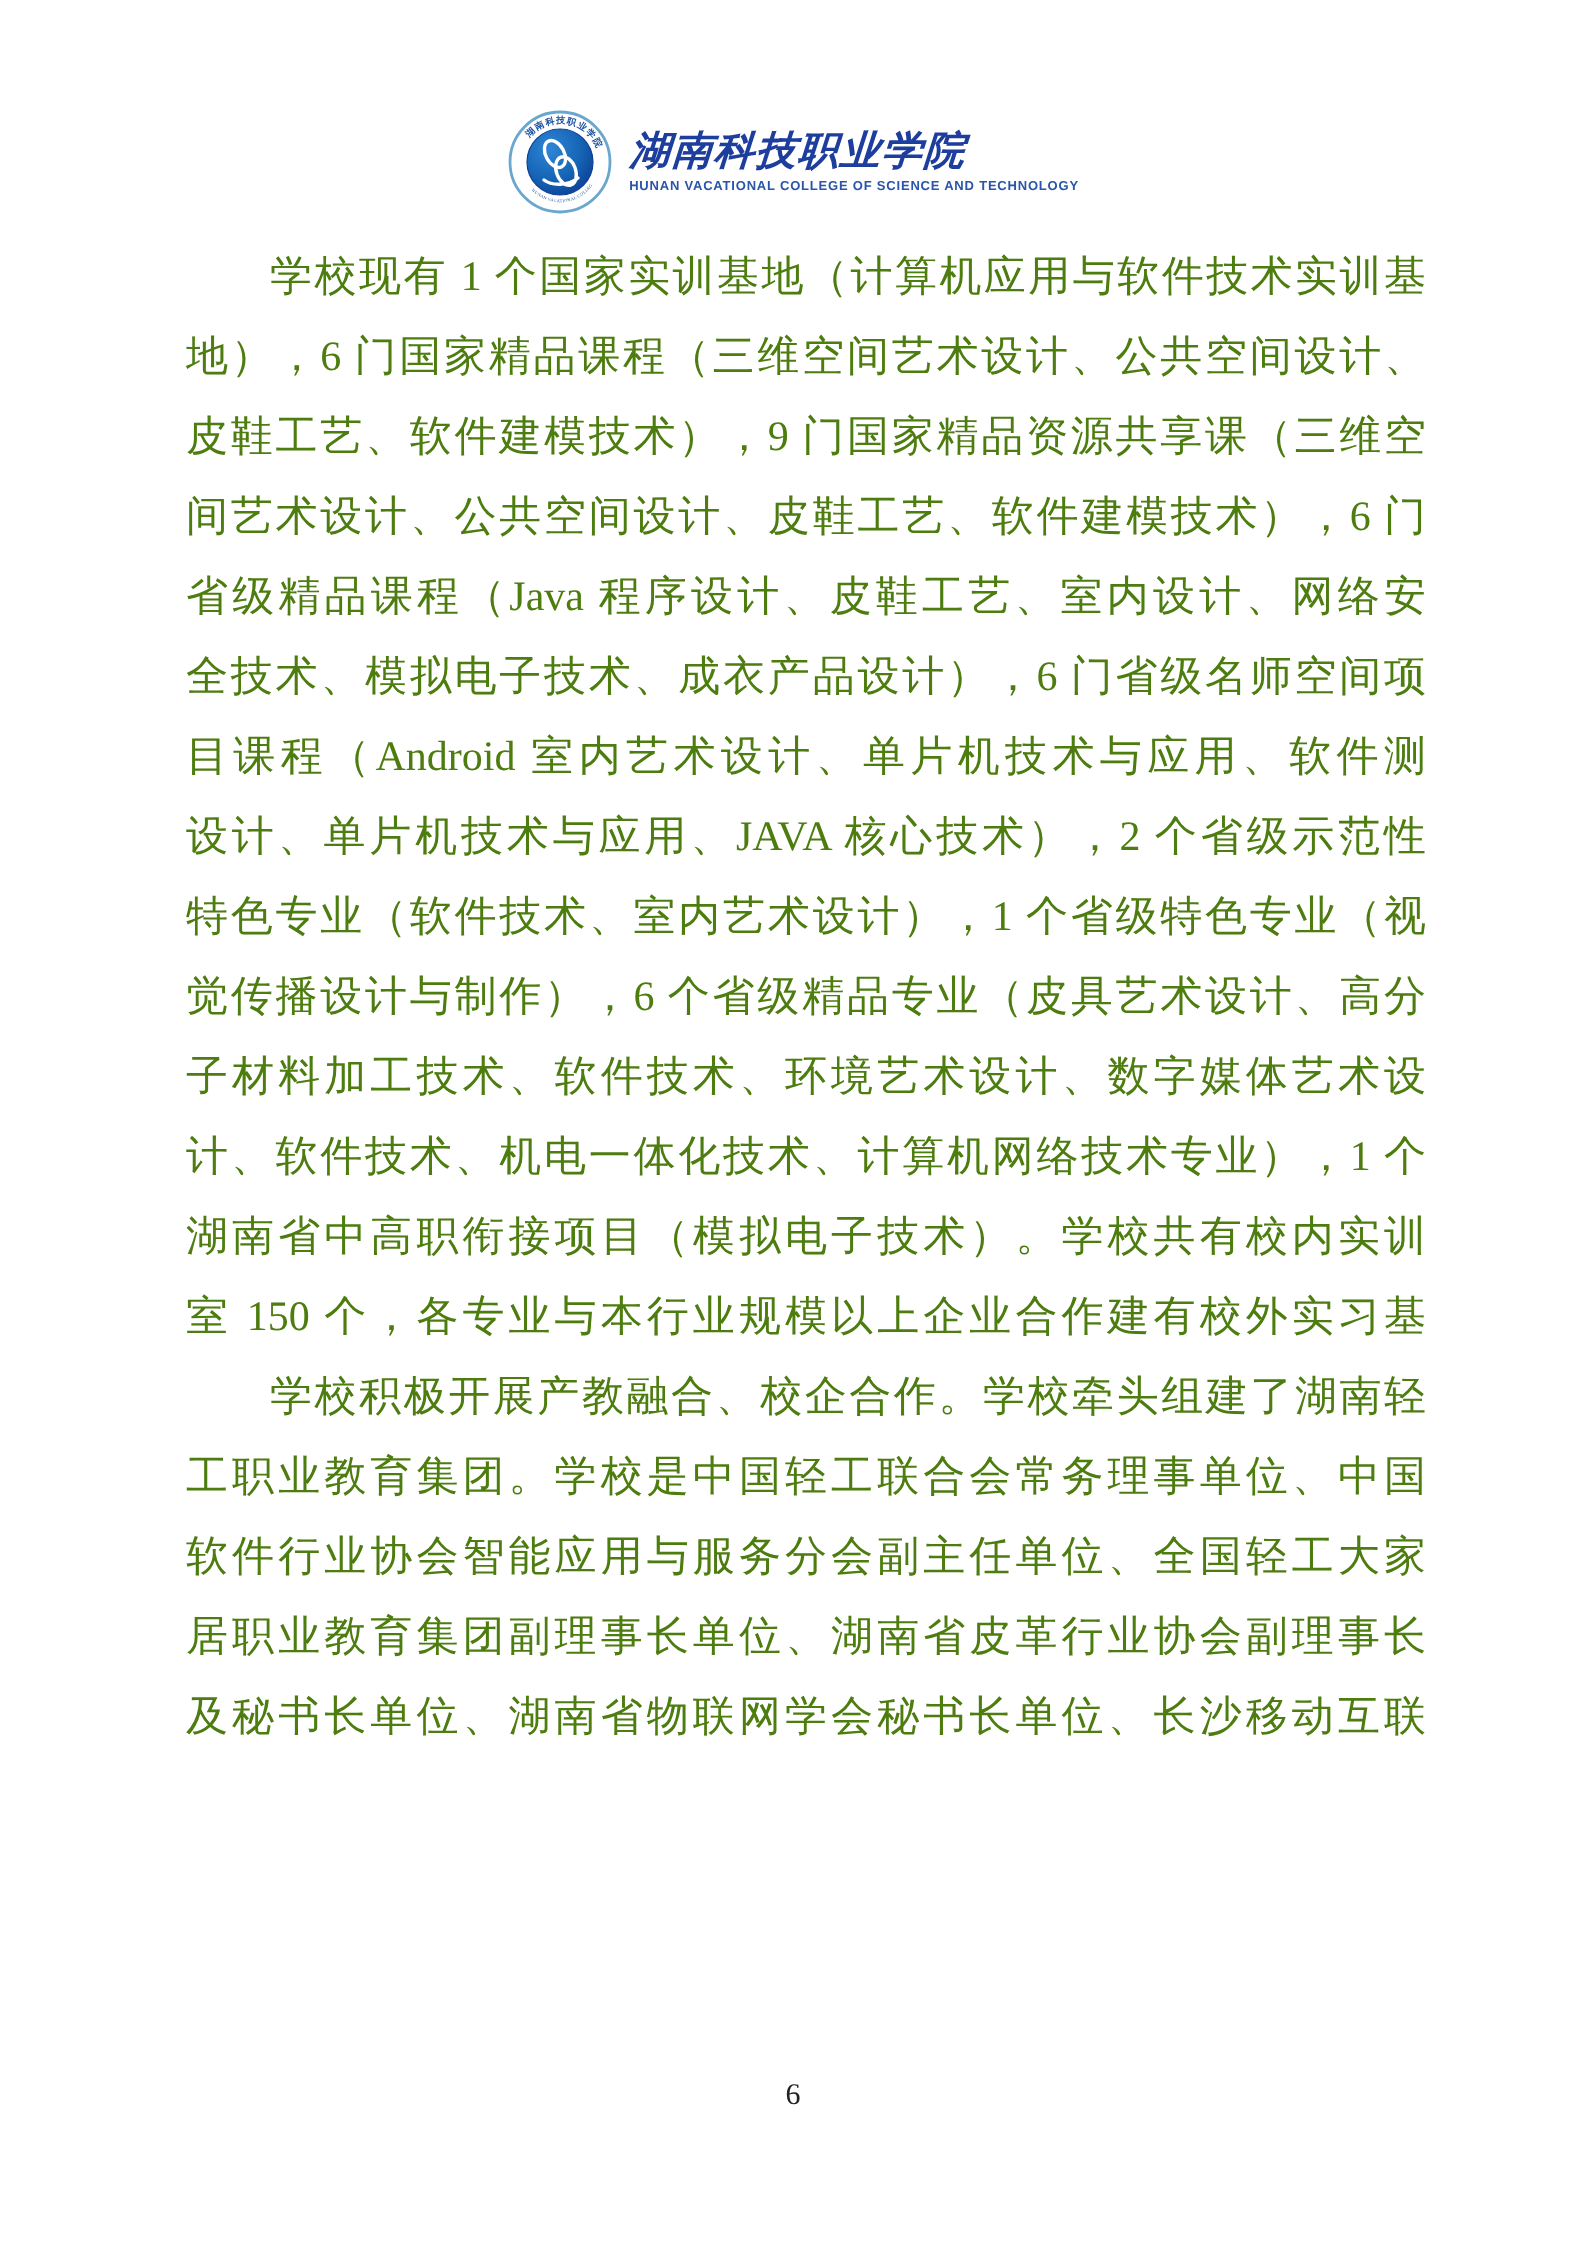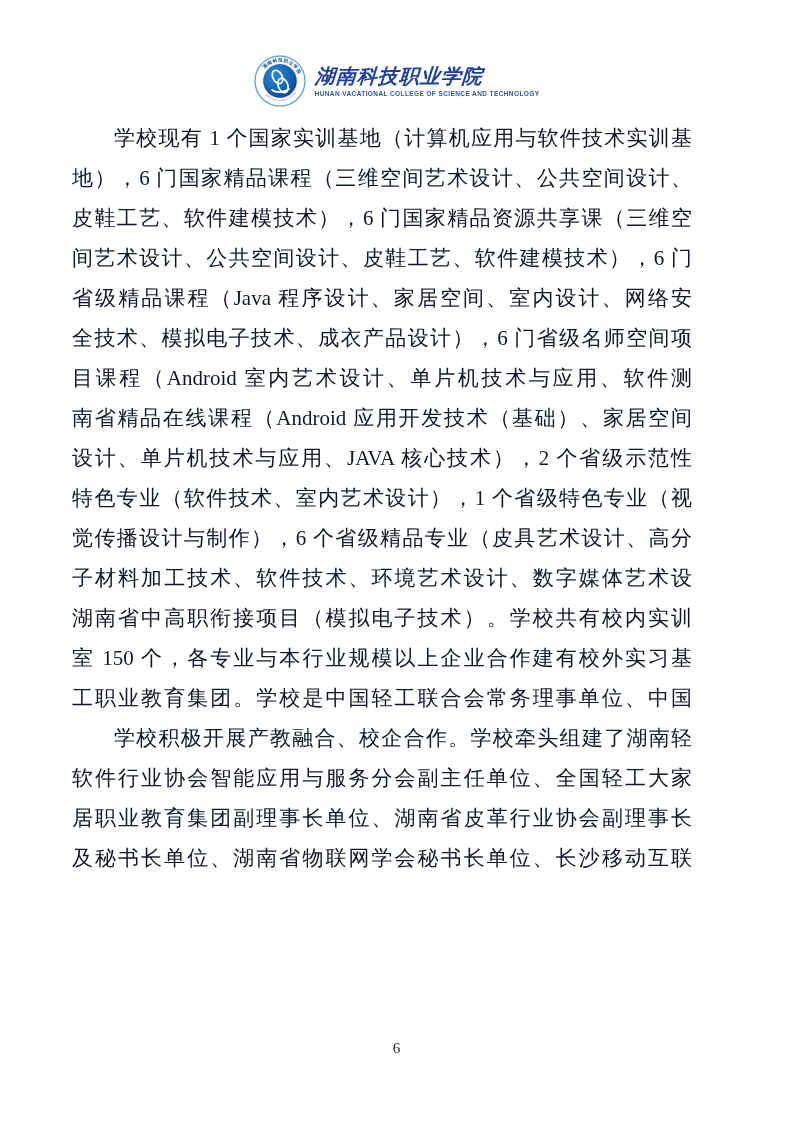--- a/index.html
+++ b/index.html
@@ -45,25 +45,25 @@
     letter-spacing: 0.4px;
     color: #2a55a8;
     font-family: "Liberation Sans", "DejaVu Sans", sans-serif;
     white-space: nowrap;
   }
 
   
   .body-text {
     position: absolute;
     top: 118px;
-    left: 72px;
+    left: 93px;
     width: 620px;
     font-size: 21px;
     line-height: 40px;
-    color: #0f172a;
+    color: #4d7c0f;
   }
   .line {
     text-align: justify;
     text-align-last: justify;
     white-space: nowrap;
     height: 40px;
     overflow: hidden;
   }
   .line.short { text-align-last: left; }
   .line.indent { text-indent: 2em; }
@@ -111,35 +111,35 @@
     </svg>
     <div class="logo-text">
       <div class="logo-name-zh">湖南科技职业学院</div>
       <div class="logo-name-en">HUNAN VACATIONAL COLLEGE OF SCIENCE AND TECHNOLOGY</div>
     </div>
   </div>
 
   <div class="body-text">
     <div class="line indent">学校现有 1 个国家实训基地（计算机应用与软件技术实训基</div>
     <div class="line">地），6 门国家精品课程（三维空间艺术设计、公共空间设计、</div>
-    <div class="line">皮鞋工艺、软件建模技术），6 门国家精品资源共享课（三维空</div>
+    <div class="line">皮鞋工艺、软件建模技术），9 门国家精品资源共享课（三维空</div>
     <div class="line">间艺术设计、公共空间设计、皮鞋工艺、软件建模技术），6 门</div>
-    <div class="line">省级精品课程（Java 程序设计、家居空间、室内设计、网络安</div>
+    <div class="line">省级精品课程（Java 程序设计、皮鞋工艺、室内设计、网络安</div>
     <div class="line">全技术、模拟电子技术、成衣产品设计），6 门省级名师空间项</div>
     <div class="line">目课程（Android 室内艺术设计、单片机技术与应用、软件测</div>
-    <div class="line">南省精品在线课程（Android 应用开发技术（基础）、家居空间</div>
     <div class="line">设计、单片机技术与应用、JAVA 核心技术），2 个省级示范性</div>
     <div class="line">特色专业（软件技术、室内艺术设计），1 个省级特色专业（视</div>
     <div class="line">觉传播设计与制作），6 个省级精品专业（皮具艺术设计、高分</div>
     <div class="line">子材料加工技术、软件技术、环境艺术设计、数字媒体艺术设</div>
+    <div class="line">计、软件技术、机电一体化技术、计算机网络技术专业），1 个</div>
     <div class="line">湖南省中高职衔接项目（模拟电子技术）。学校共有校内实训</div>
     <div class="line">室 150 个，各专业与本行业规模以上企业合作建有校外实习基</div>
 
+    <div class="line indent">学校积极开展产教融合、校企合作。学校牵头组建了湖南轻</div>
     <div class="line">工职业教育集团。学校是中国轻工联合会常务理事单位、中国</div>
-    <div class="line indent">学校积极开展产教融合、校企合作。学校牵头组建了湖南轻</div>
     <div class="line">软件行业协会智能应用与服务分会副主任单位、全国轻工大家</div>
     <div class="line">居职业教育集团副理事长单位、湖南省皮革行业协会副理事长</div>
     <div class="line">及秘书长单位、湖南省物联网学会秘书长单位、长沙移动互联</div>
   </div>
 
   <div class="page-number">6</div>
 
 </div>
 
 </body></html>

